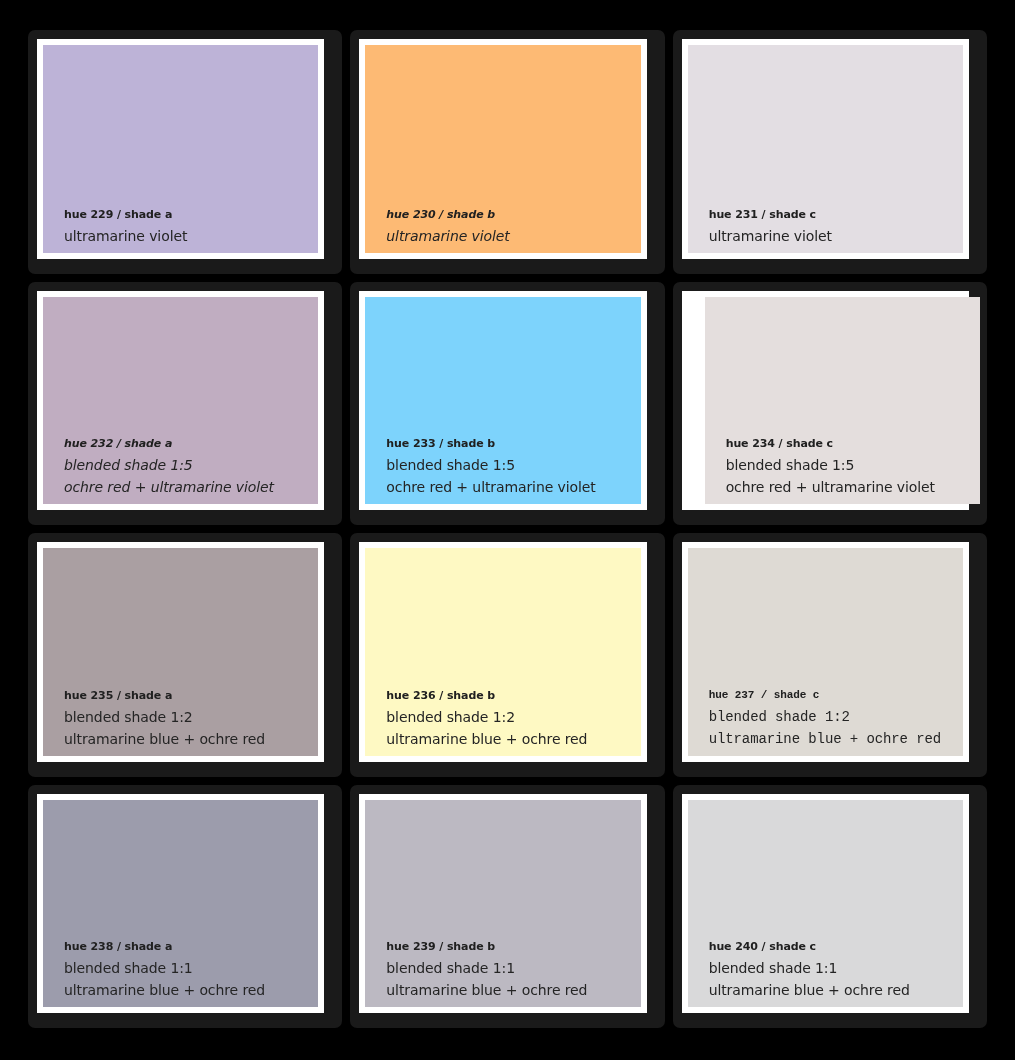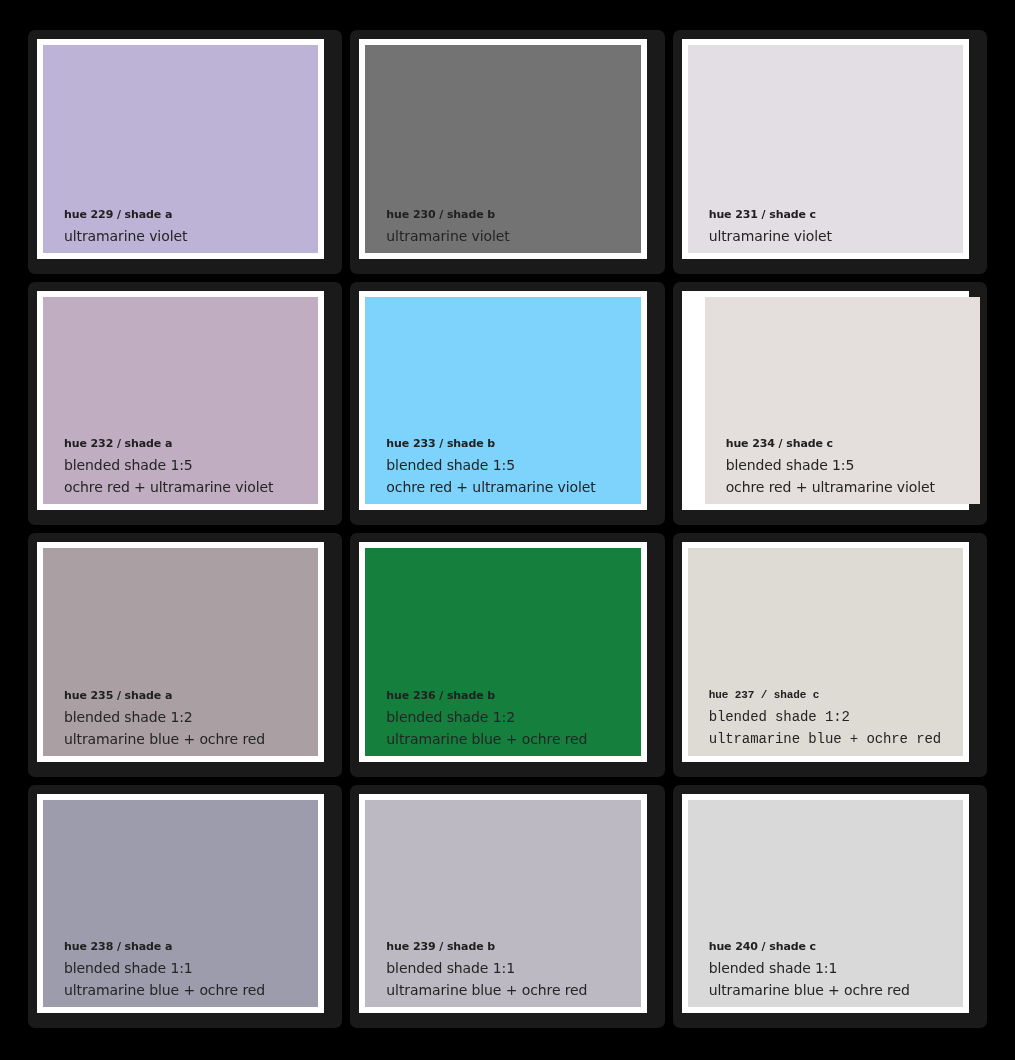--- a/index.html
+++ b/index.html
@@ -96,36 +96,36 @@
       <div class="swatch-card" style="background: rgb(26, 26, 26);">
         <div class="swatch-frame" style="background: rgb(255, 255, 255);">
           <div class="swatch-fill" style="background: rgb(189, 179, 215);">
             <div class="swatch-title">hue 229 / shade a</div>
             <div class="swatch-line">ultramarine violet</div>
           </div>
         </div>
       </div>
       <div class="swatch-card" style="background: rgb(26, 26, 26);">
         <div class="swatch-frame" style="background: rgb(255, 255, 255);">
-          <div class="swatch-fill" style="background: #737373;">
+          <div class="swatch-fill" style="background: #fdba74; font-style: italic;">
             <div class="swatch-title">hue 230 / shade b</div>
             <div class="swatch-line">ultramarine violet</div>
           </div>
         </div>
       </div>
       <div class="swatch-card" style="background: rgb(26, 26, 26);">
         <div class="swatch-frame" style="background: rgb(255, 255, 255);">
           <div class="swatch-fill" style="background: rgb(227, 222, 227);">
             <div class="swatch-title">hue 231 / shade c</div>
             <div class="swatch-line">ultramarine violet</div>
           </div>
         </div>
       </div>
       <div class="swatch-card" style="background: rgb(26, 26, 26);">
-        <div class="swatch-frame" style="background: rgb(255, 255, 255);">
+        <div class="swatch-frame" style="background: rgb(255, 255, 255); font-style: italic;">
           <div class="swatch-fill" style="background: rgb(192, 173, 193);">
             <div class="swatch-title">hue 232 / shade a</div>
             <div class="swatch-line">blended shade 1:5</div>
             <div class="swatch-line">ochre red + ultramarine violet</div>
           </div>
         </div>
       </div>
       <div class="swatch-card" style="background: rgb(26, 26, 26);">
         <div class="swatch-frame" style="background: rgb(255, 255, 255);">
           <div class="swatch-fill" style="background: #7dd3fc;">
@@ -148,21 +148,21 @@
         <div class="swatch-frame" style="background: rgb(255, 255, 255);">
           <div class="swatch-fill" style="background: rgb(170, 159, 162);">
             <div class="swatch-title">hue 235 / shade a</div>
             <div class="swatch-line">blended shade 1:2</div>
             <div class="swatch-line">ultramarine blue + ochre red</div>
           </div>
         </div>
       </div>
       <div class="swatch-card" style="background: rgb(26, 26, 26);">
         <div class="swatch-frame" style="background: rgb(255, 255, 255);">
-          <div class="swatch-fill" style="background: #15803d;">
+          <div class="swatch-fill" style="background: #fef9c3;">
             <div class="swatch-title">hue 236 / shade b</div>
             <div class="swatch-line">blended shade 1:2</div>
             <div class="swatch-line">ultramarine blue + ochre red</div>
           </div>
         </div>
       </div>
       <div class="swatch-card" style="background: rgb(26, 26, 26); font-family: Liberation Mono, monospace;">
         <div class="swatch-frame" style="background: rgb(255, 255, 255);">
           <div class="swatch-fill" style="background: rgb(222, 218, 212);">
             <div class="swatch-title">hue 237 / shade c</div>

